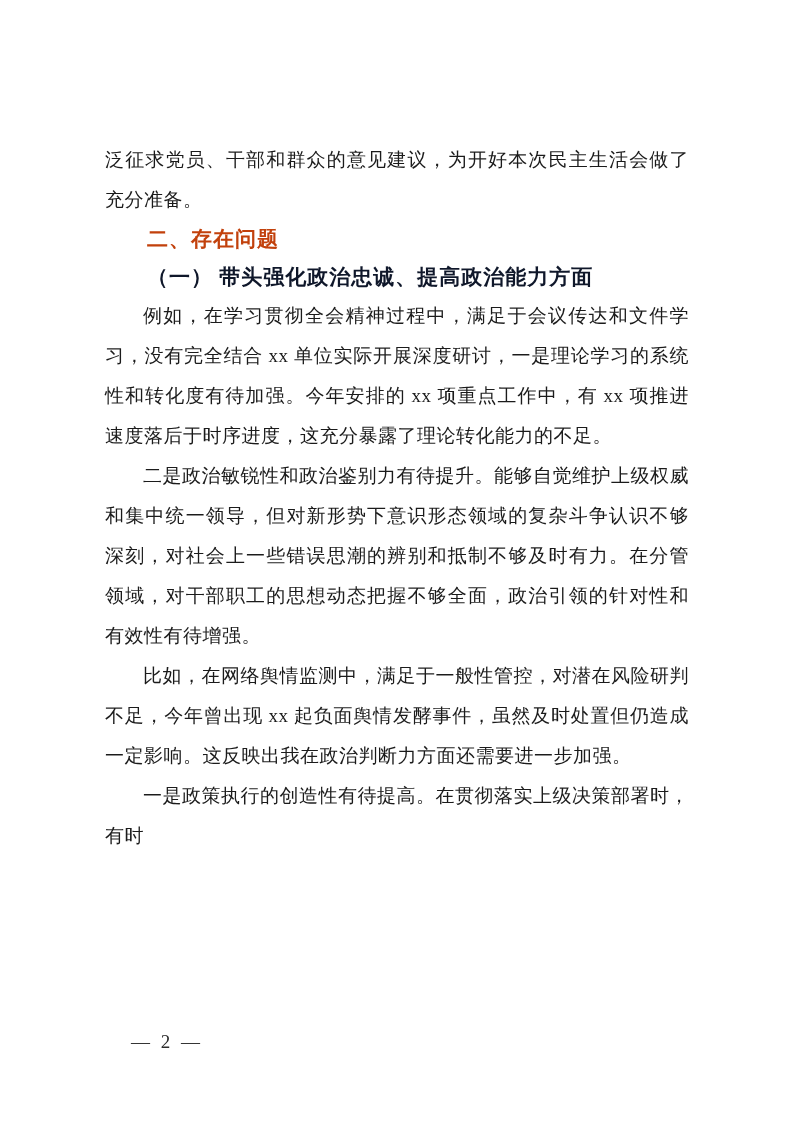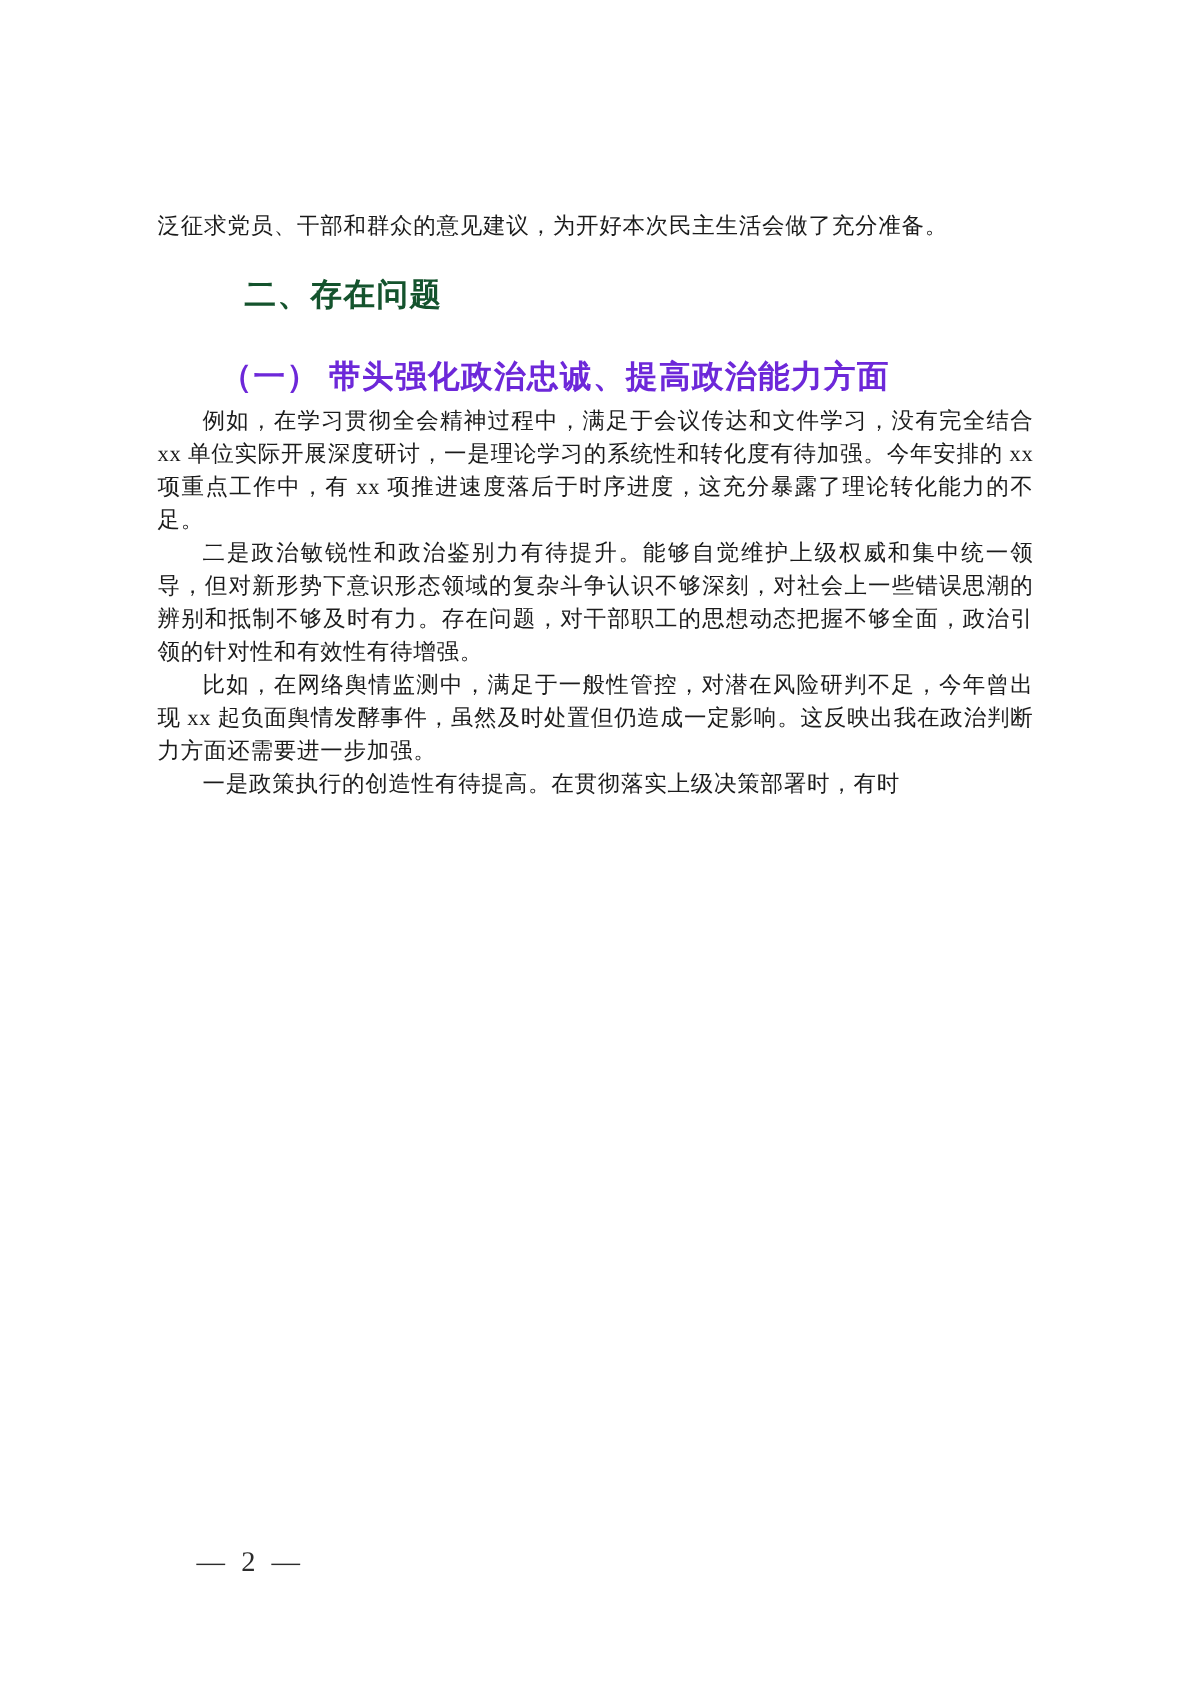--- a/index.html
+++ b/index.html
@@ -21,48 +21,48 @@
     background: #ffffff;
   }
   .content {
     position: absolute;
     left: 105px;
     top: 140px;
     width: 584px;
   }
   .body-text {
     margin: 0;
-    font-size: 15px;
-    line-height: 22px;
+    font-size: 19px;
+    line-height: 40px;
     letter-spacing: 0.5px;
     text-align: justify;
     text-indent: 2em;
     font-weight: 400;
   }
   .body-text.no-indent {
     text-indent: 0;
   }
   .section-heading {
-    margin: 16px;
+    margin: 0;
     font-family: "Liberation Sans", "DejaVu Sans", sans-serif;
     font-size: 21px;
     line-height: 38px;
     letter-spacing: 1px;
     font-weight: 700;
     text-indent: 2em;
-    color: #14532d;
+    color: #c2410c;
   }
   .subsection-heading {
     margin: 0;
     font-size: 21px;
     line-height: 38px;
     letter-spacing: 1px;
     font-weight: 700;
     text-indent: 2em;
-    color: #6d28d9;
+    color: #0f172a;
   }
   .page-footer {
     position: absolute;
     left: 131px;
     top: 1031px;
     font-size: 19px;
     letter-spacing: 3px;
     color: #2c2c2c;
   }
 </style>
@@ -74,21 +74,21 @@
 
     <p class="body-text no-indent">泛征求党员、干部和群众的意见建议，为开好本次民主生活会做了充分准备。</p>
 
     <h2 class="section-heading">二、存在问题</h2>
 
     <h3 class="subsection-heading">（一） 带头强化政治忠诚、提高政治能力方面</h3>
 
 
     <p class="body-text">例如，在学习贯彻全会精神过程中，满足于会议传达和文件学习，没有完全结合 xx 单位实际开展深度研讨，一是理论学习的系统性和转化度有待加强。今年安排的 xx 项重点工作中，有 xx 项推进速度落后于时序进度，这充分暴露了理论转化能力的不足。</p>
 
-    <p class="body-text">二是政治敏锐性和政治鉴别力有待提升。能够自觉维护上级权威和集中统一领导，但对新形势下意识形态领域的复杂斗争认识不够深刻，对社会上一些错误思潮的辨别和抵制不够及时有力。存在问题，对干部职工的思想动态把握不够全面，政治引领的针对性和有效性有待增强。</p>
+    <p class="body-text">二是政治敏锐性和政治鉴别力有待提升。能够自觉维护上级权威和集中统一领导，但对新形势下意识形态领域的复杂斗争认识不够深刻，对社会上一些错误思潮的辨别和抵制不够及时有力。在分管领域，对干部职工的思想动态把握不够全面，政治引领的针对性和有效性有待增强。</p>
 
     <p class="body-text">比如，在网络舆情监测中，满足于一般性管控，对潜在风险研判不足，今年曾出现 xx 起负面舆情发酵事件，虽然及时处置但仍造成一定影响。这反映出我在政治判断力方面还需要进一步加强。</p>
 
 
     <p class="body-text">一是政策执行的创造性有待提高。在贯彻落实上级决策部署时，有时</p>
 
   </div>
 
   <div class="page-footer">— 2 —</div>
 </div>

